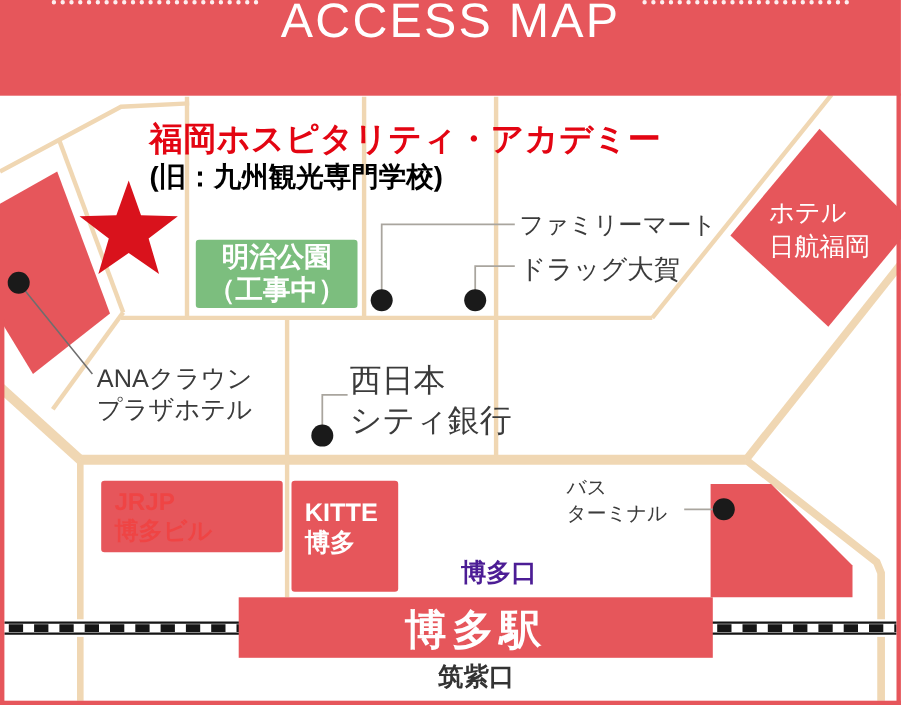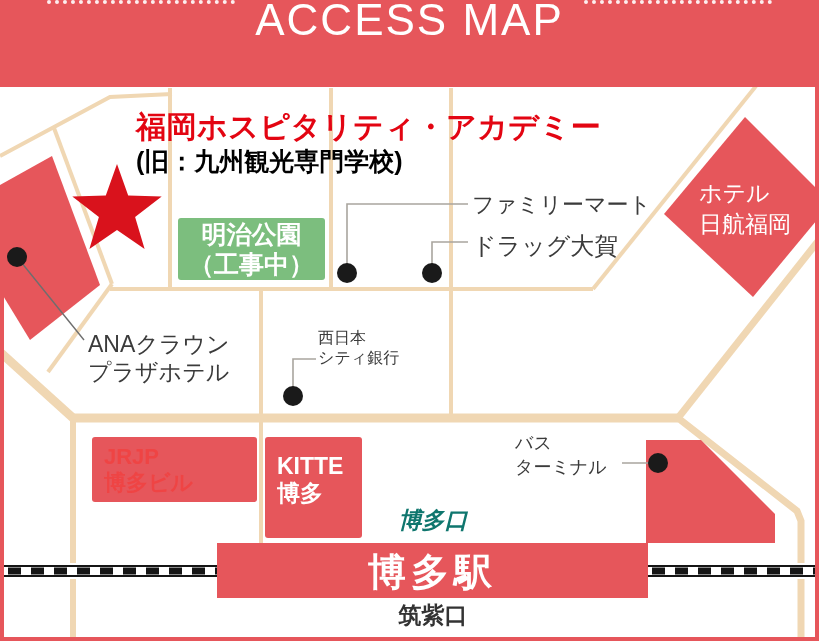--- a/index.html
+++ b/index.html
@@ -25,25 +25,25 @@
   .academy-former{left:136px;top:146px;font-size:25px;font-weight:700;color:#000000;white-space:nowrap;}
   .meiji{
     position:absolute;left:178px;top:218px;width:147px;height:62px;background:#7CBE7E;border-radius:3px;
     color:#fff;font-size:25px;font-weight:700;line-height:1.2;display:flex;align-items:center;justify-content:center;
     text-align:center;white-space:pre-line;
   }
   .familymart{left:472px;top:191px;font-size:22px;}
   .drugohga{left:472px;top:231px;font-size:24px;}
   .nikko{left:699px;top:178px;font-size:23px;color:#fff;line-height:1.35;}
   .ana{left:88px;top:330px;font-size:23px;line-height:1.22;}
-  .bank{left:318px;top:328px;font-size:16px;line-height:1.28;}
+  .bank{left:318px;top:328px;font-size:29px;line-height:1.28;}
   .bus{left:515px;top:432px;font-size:18px;line-height:1.32;}
   .jrjp{left:104px;top:444px;font-size:22px;color:#ef4444;font-weight:700;line-height:1.18;}
   .kitte{left:277px;top:453px;font-size:23px;color:#fff;font-weight:700;line-height:1.18;}
-  .hakata-exit{left:378px;top:506px;width:110px;text-align:center;font-size:23px;font-weight:700;color:#0f766e;font-style:italic;}
+  .hakata-exit{left:378px;top:506px;width:110px;text-align:right;font-size:23px;font-weight:700;color:#4c1d95;}
   .station-name{
     position:absolute;left:217px;top:543px;width:431px;height:59px;display:flex;align-items:center;justify-content:center;
     color:#fff;font-size:38px;font-weight:700;letter-spacing:5px;
   }
   .chikushi-exit{left:378px;top:601px;width:110px;text-align:center;font-size:23px;font-weight:700;color:#333;}
   svg{position:absolute;left:0;top:0;}
 </style>
 </head>
 <body>
 

